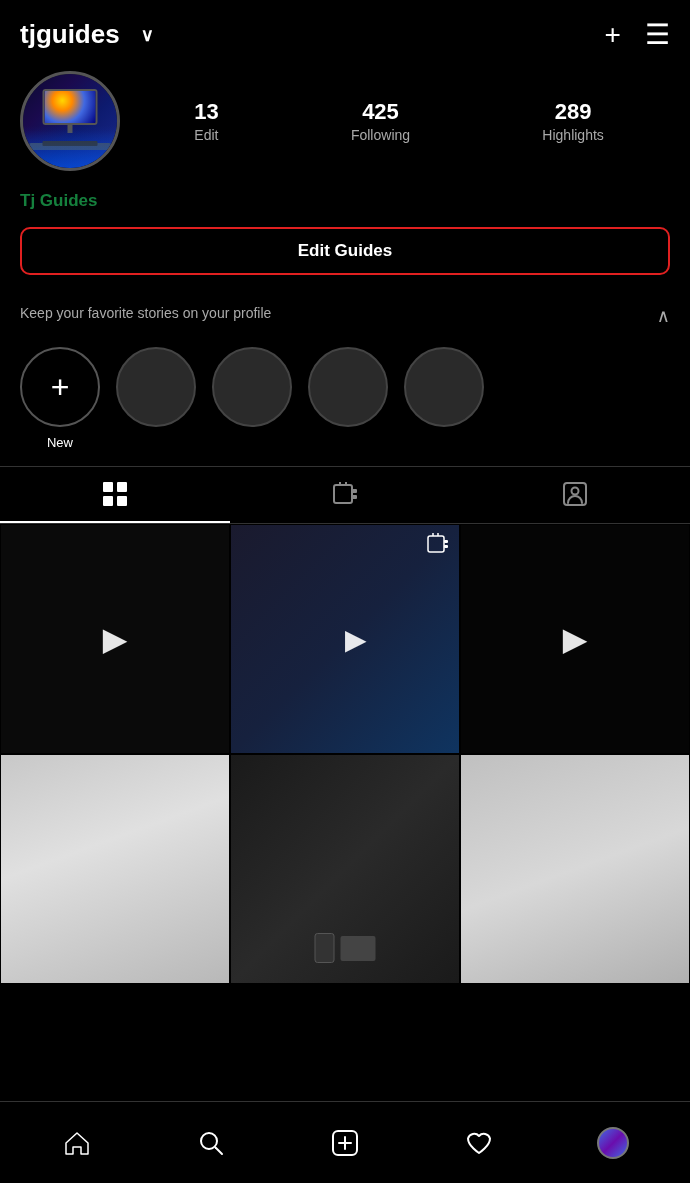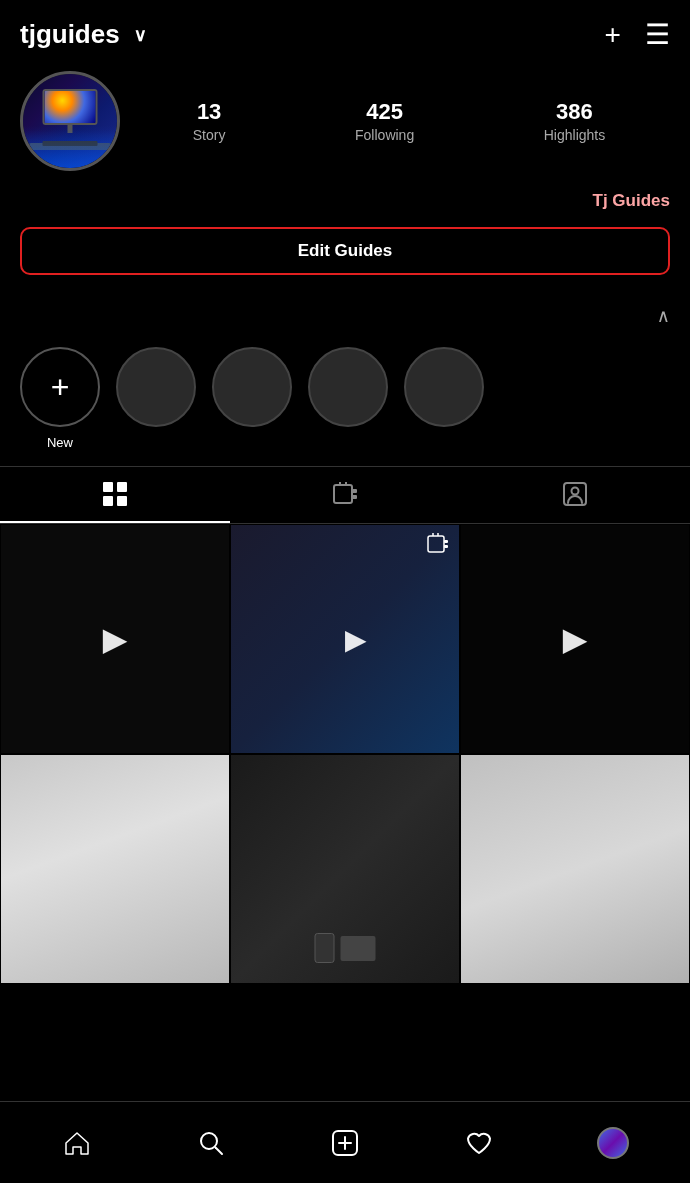--- a/index.html
+++ b/index.html
@@ -19,21 +19,21 @@
       align-items: center;
       justify-content: space-between;
       padding: 18px 20px 10px 20px;
     }
     .header-username {
       font-size: 26px;
       font-weight: 700;
       color: #fff;
       display: flex;
       align-items: center;
-      gap: 14px;
+      gap: 21px;
     }
     .header-username .chevron {
       font-size: 18px;
       color: #fff;
     }
     .header-actions {
       display: flex;
       gap: 24px;
       align-items: center;
     }
@@ -106,22 +106,21 @@
       font-size: 14px;
       color: #aaa;
       margin-top: 2px;
     }
 
     
     .display-name {
       padding: 4px 20px 16px 20px;
       font-size: 17px;
       font-weight: 700;
-      color: #fca5a5;
-      text-align: right;
+      color: #15803d;
     }
 
     
     .edit-profile-btn {
       margin: 0 20px 20px 20px;
       padding: 12px;
       background: transparent;
       border: 2px solid #e02020;
       border-radius: 10px;
       color: #fff;
@@ -320,42 +319,43 @@
 
           <div style="position:absolute; bottom:22px; left:50%; transform:translateX(-50%); width:55px; height:5px; background:#333; border-radius:1px;"></div>
         </div>
       </div>
     </div>
   </div>
 
   <div class="stats">
     <div class="stat-item">
       <span class="stat-number">13</span>
-      <span class="stat-label">Story</span>
+      <span class="stat-label">Edit</span>
     </div>
     <div class="stat-item">
       <span class="stat-number">425</span>
       <span class="stat-label">Following</span>
     </div>
     <div class="stat-item">
-      <span class="stat-number">386</span>
+      <span class="stat-number">289</span>
       <span class="stat-label">Highlights</span>
     </div>
   </div>
 </div>
 
 
 <div class="display-name">Tj Guides</div>
 
 
 <button class="edit-profile-btn">Edit Guides</button>
 
 
 <div class="highlights-header">
   <div class="highlights-title-group">
+    <div class="highlights-subtitle">Keep your favorite stories on your profile</div>
   </div>
   <span class="collapse-icon">∧</span>
 </div>
 
 
 <div class="highlights-row">
 
   <div class="highlight-item">
     <div class="highlight-circle new-btn">
       <span class="highlight-plus">+</span>

